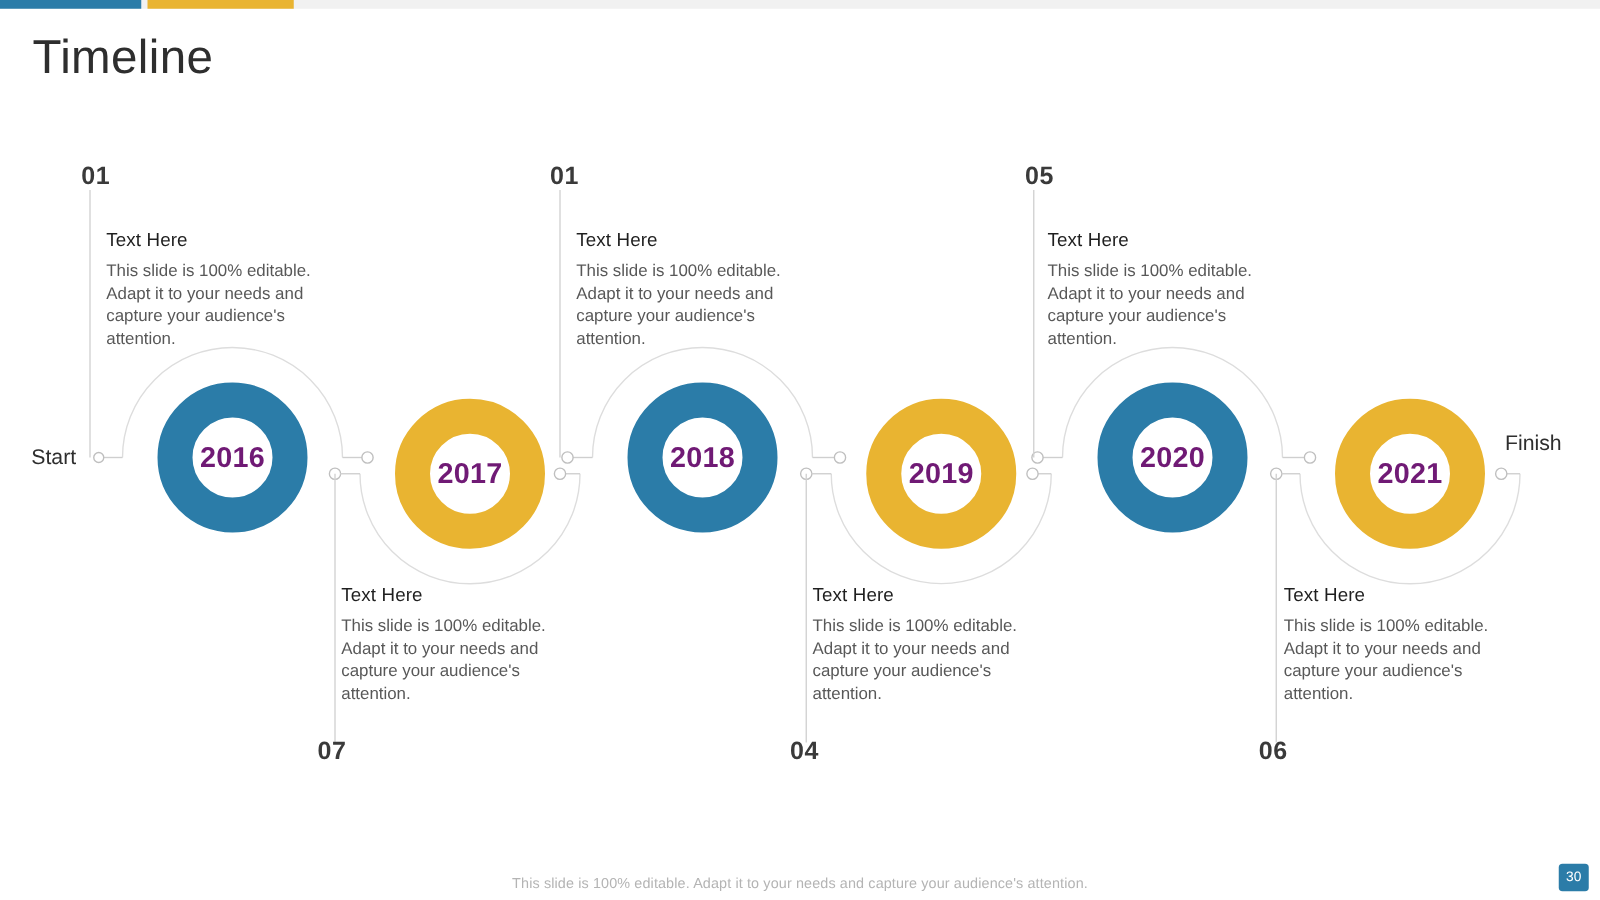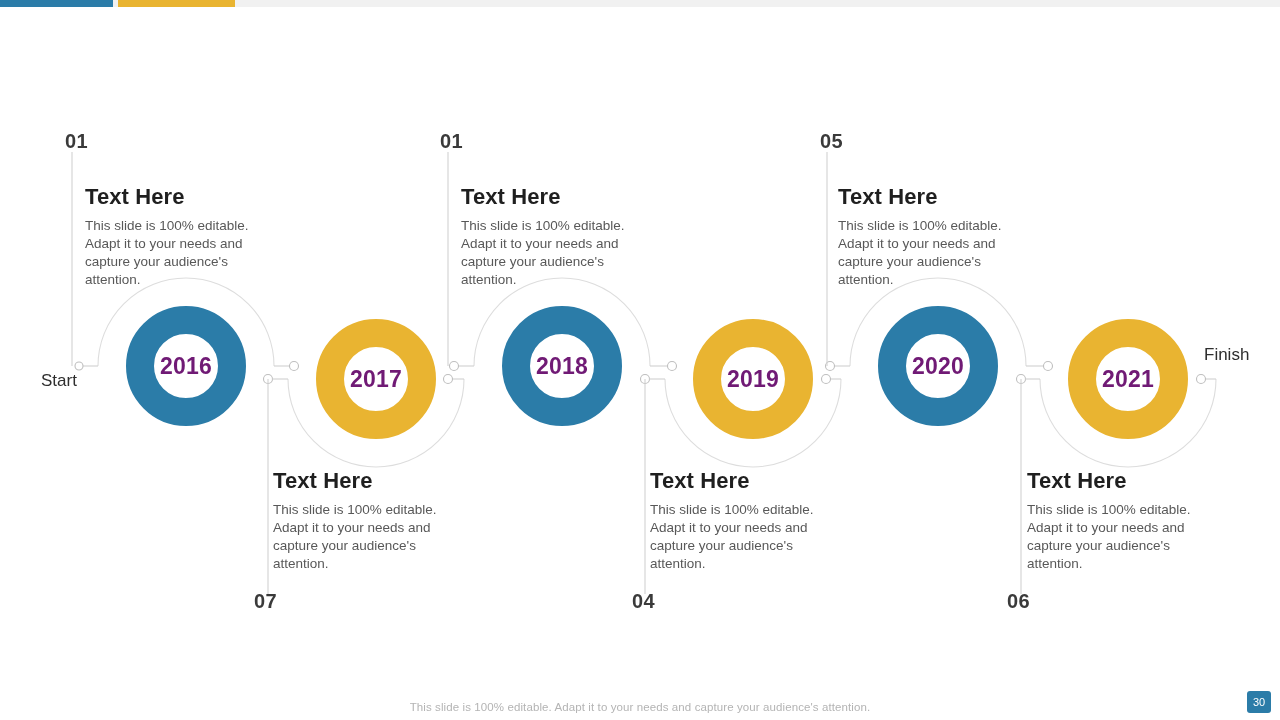--- a/index.html
+++ b/index.html
@@ -79,22 +79,22 @@
     position: absolute;
     font-size: 20px;
     font-weight: 700;
     color: #3a3a3a;
     letter-spacing: .5px;
   }
 
   
   .block { position: absolute; }
   .block .head {
-    font-size: 22px;
-    font-weight: 700;
+    font-size: 15px;
+    font-weight: 400;
     color: #1f1f1f;
     margin: 0 0 7px 0;
     letter-spacing: .1px;
   }
   .block .body {
     font-size: 13.5px;
     font-weight: 400;
     color: #585858;
     line-height: 1.33;
     margin: 0;
@@ -138,20 +138,21 @@
 </head>
 <body>
 
 <div id="slide">
 
   <div class="topbar">
     <div class="topbar-blue"></div>
     <div class="topbar-gold"></div>
   </div>
 
+  <div class="title">Timeline</div>
 
   <svg id="graphics" viewBox="0 0 1280 720">
     <defs>
       <style>
         .thinarc  { fill:none; stroke:#dddddd; stroke-width:1.1; }
         .conn     { fill:none; stroke:#cfcfcf; stroke-width:1.1; }
         .node     { fill:#ffffff; stroke:#bfbfbf; stroke-width:1.1; }
         .vline    { stroke:#d2d2d2; stroke-width:1.1; }
       </style>
     </defs>
@@ -251,19 +252,19 @@
   <div class="block" style="left:650px; top:468px; width:172px;">
     <p class="head">Text Here</p>
     <p class="body">This slide is 100% editable. Adapt it to your needs and capture your audience's attention.</p>
   </div>
 
   <div class="block" style="left:1027px; top:468px; width:172px;">
     <p class="head">Text Here</p>
     <p class="body">This slide is 100% editable. Adapt it to your needs and capture your audience's attention.</p>
   </div>
 
-  <div class="endlabel" style="left:25px; top:371px;margin-left:16px;">Start</div>
+  <div class="endlabel" style="left:25px; top:356px;">Start</div>
   <div class="endlabel" style="left:1204px; top:345px;">Finish</div>
 
   <div class="footer">This slide is 100% editable. Adapt it to your needs and capture your audience's attention.</div>
   <div class="pagebadge">30</div>
 
 </div>
 
 </body></html>

